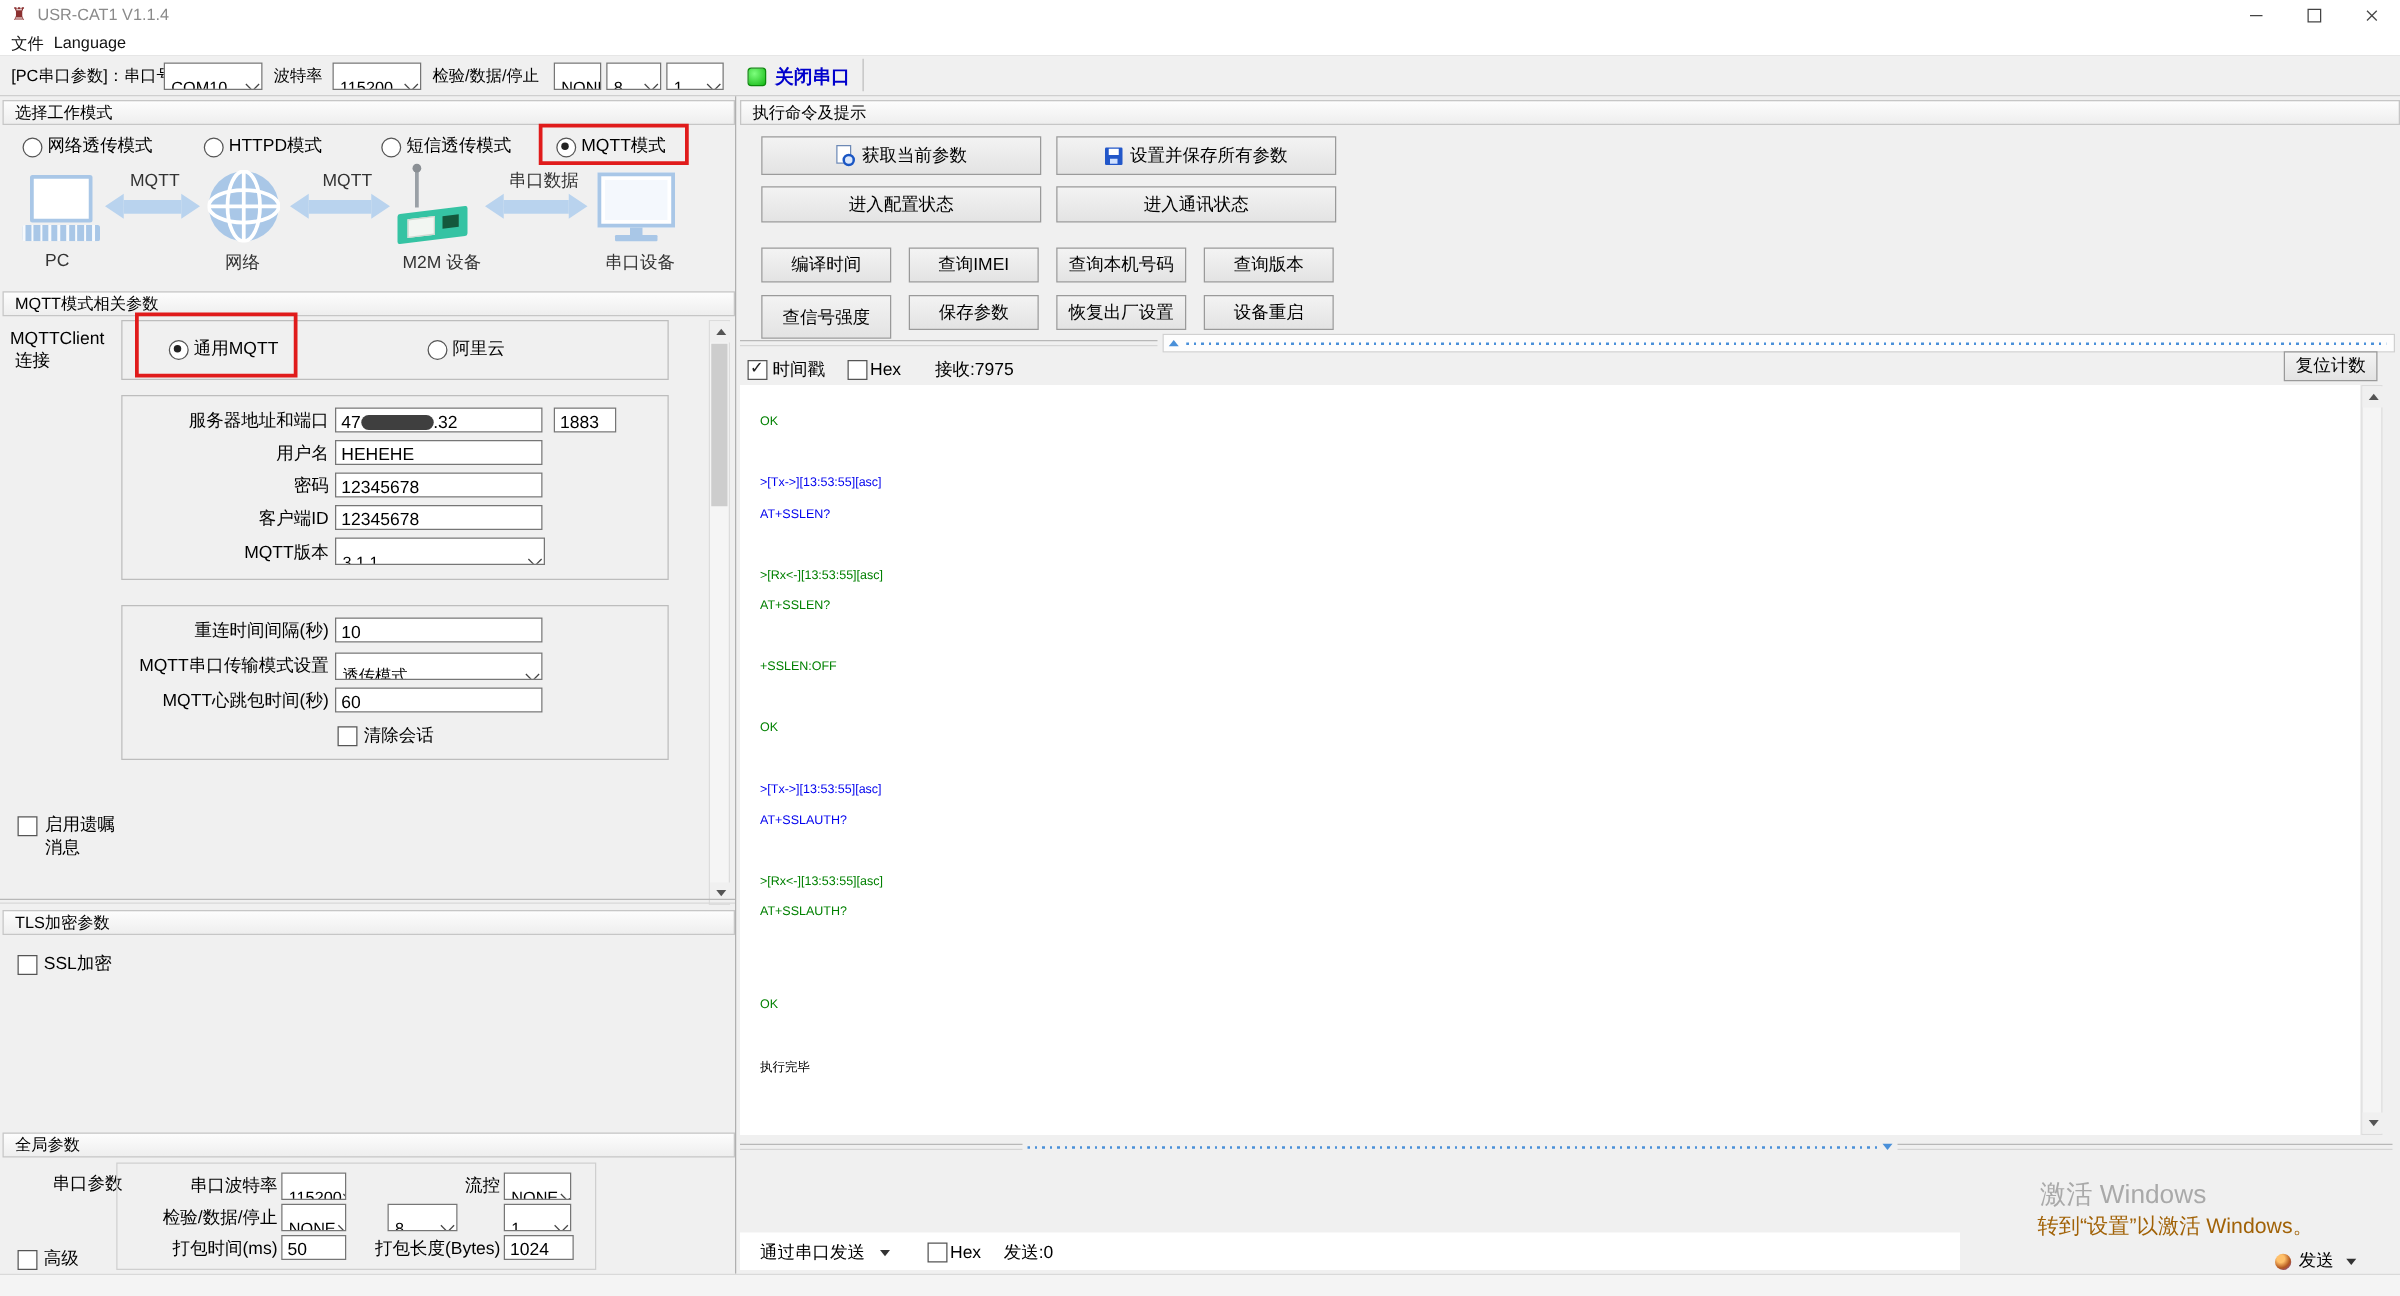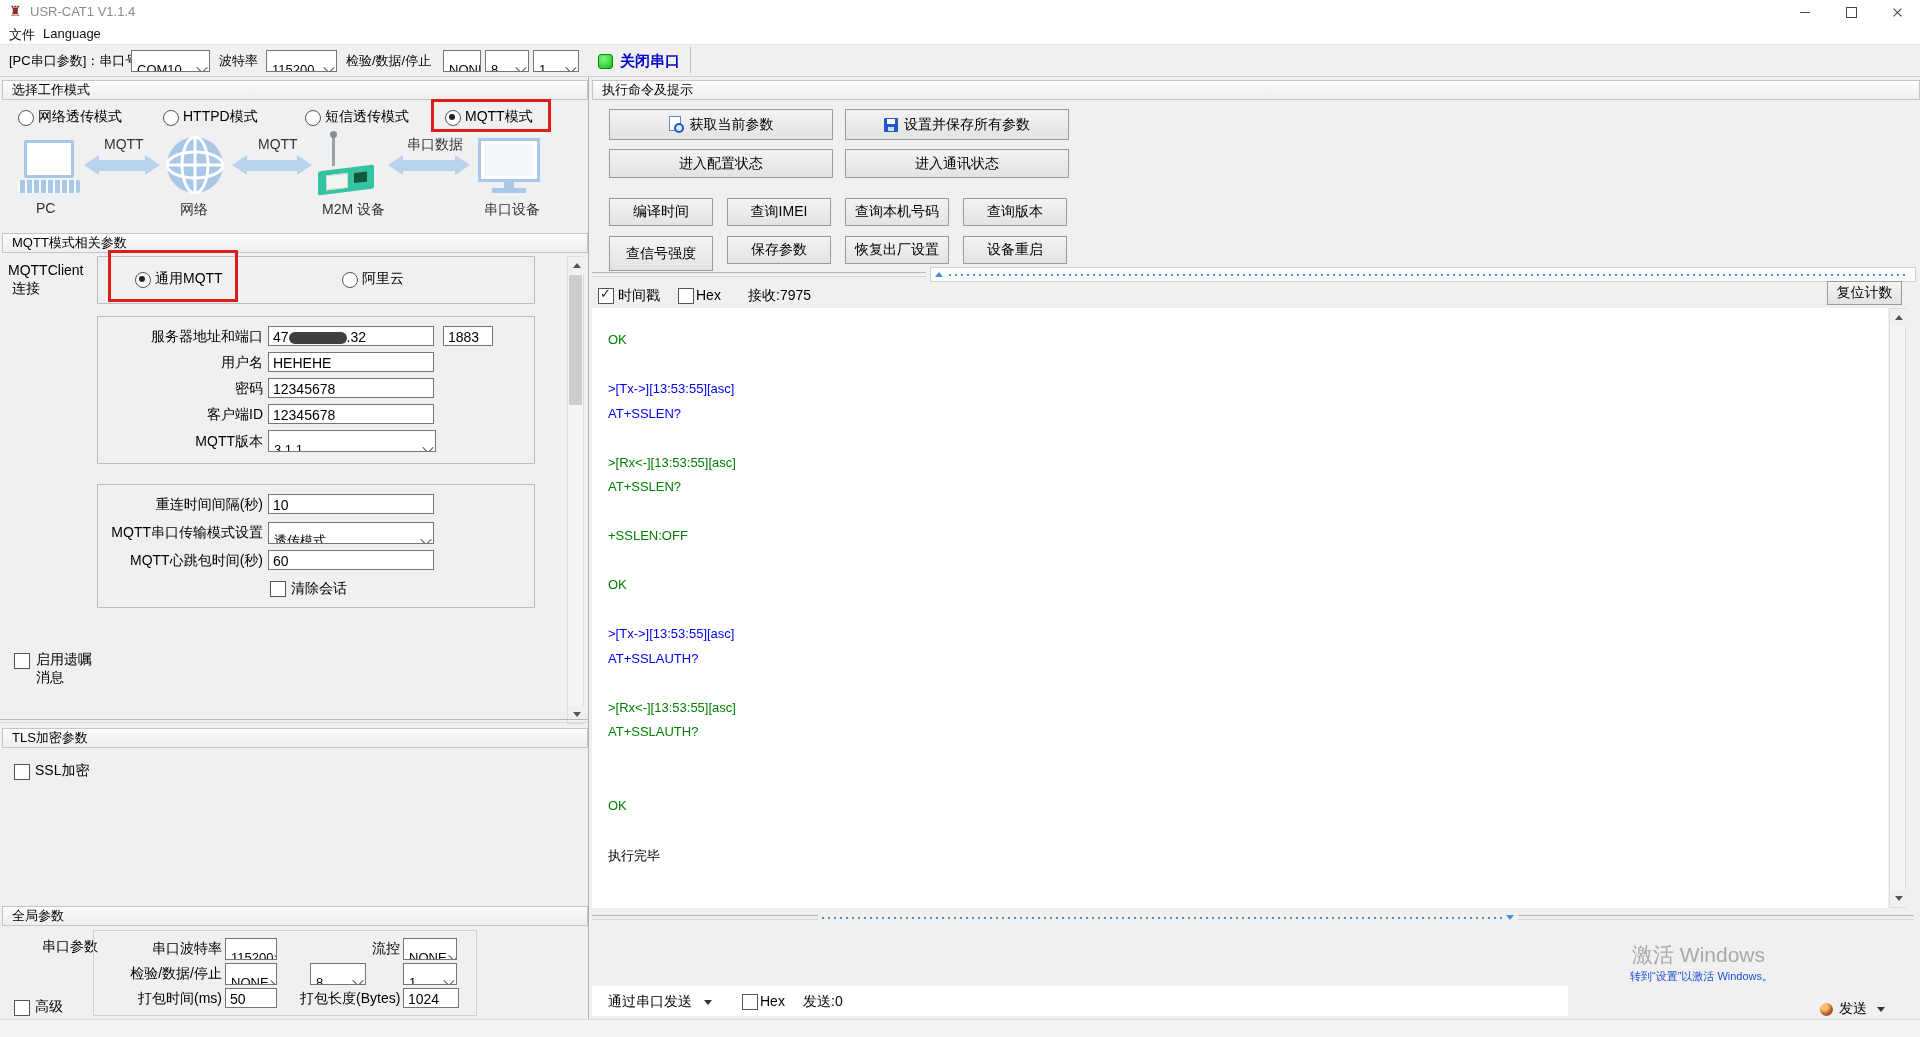--- a/index.html
+++ b/index.html
@@ -71,26 +71,26 @@
   .dotline{height:2px;background-image:repeating-linear-gradient(90deg,#4a90d9 0 2px,transparent 2px 6px)}
   .tri-up{width:0;height:0;border-left:4px solid transparent;border-right:4px solid transparent;border-bottom:5px solid #4a90d9}
   .tri-down{width:0;height:0;border-left:4px solid transparent;border-right:4px solid transparent;border-top:5px solid #4a90d9}
   .sb-track{background:#f5f5f5;border:1px solid #dcdcdc;box-sizing:border-box}
   .sb-btn{width:17px;height:17px;background:#f0f0f0;display:flex;align-items:center;justify-content:center}
   .sb-tri-up{width:0;height:0;border-left:4px solid transparent;border-right:4px solid transparent;border-bottom:5px solid #555}
   .sb-tri-down{width:0;height:0;border-left:4px solid transparent;border-right:4px solid transparent;border-top:5px solid #555}
   .sb-thumb{width:13px;margin-left:1px;background:#cdcdcd}
   
   .log-area{background:#fff}
-  .ll{height:24.5px;font-size:13px;white-space:nowrap}
+  .ll{height:24.5px;font-size:10px;white-space:nowrap}
   .ln-g{color:#008000}.ln-b{color:#0000ee}.ln-k{color:#000}
   .send-icon{width:13px;height:13px;border-radius:50%;background:radial-gradient(circle at 35% 30%,#ffc06a 25%,#b4581f 60%,#7a4dbf)}
   .dd-tri{width:0;height:0;border-left:4px solid transparent;border-right:4px solid transparent;border-top:5px solid #333}
   .wm1{font-size:21px;color:#a9a9a9}
-  .wm2{font-size:11px;color:#1d4ed8}
+  .wm2{font-size:17px;color:#a16207}
 </style>
 </head>
 <body>
 
 <div class="app">
 
   <div class="abs titlebar">
     <div class="abs app-icon">♜</div>
     <div class="abs title-text">USR-CAT1 V1.1.4</div>
     <div class="abs winbtn" style="left:1782px">

